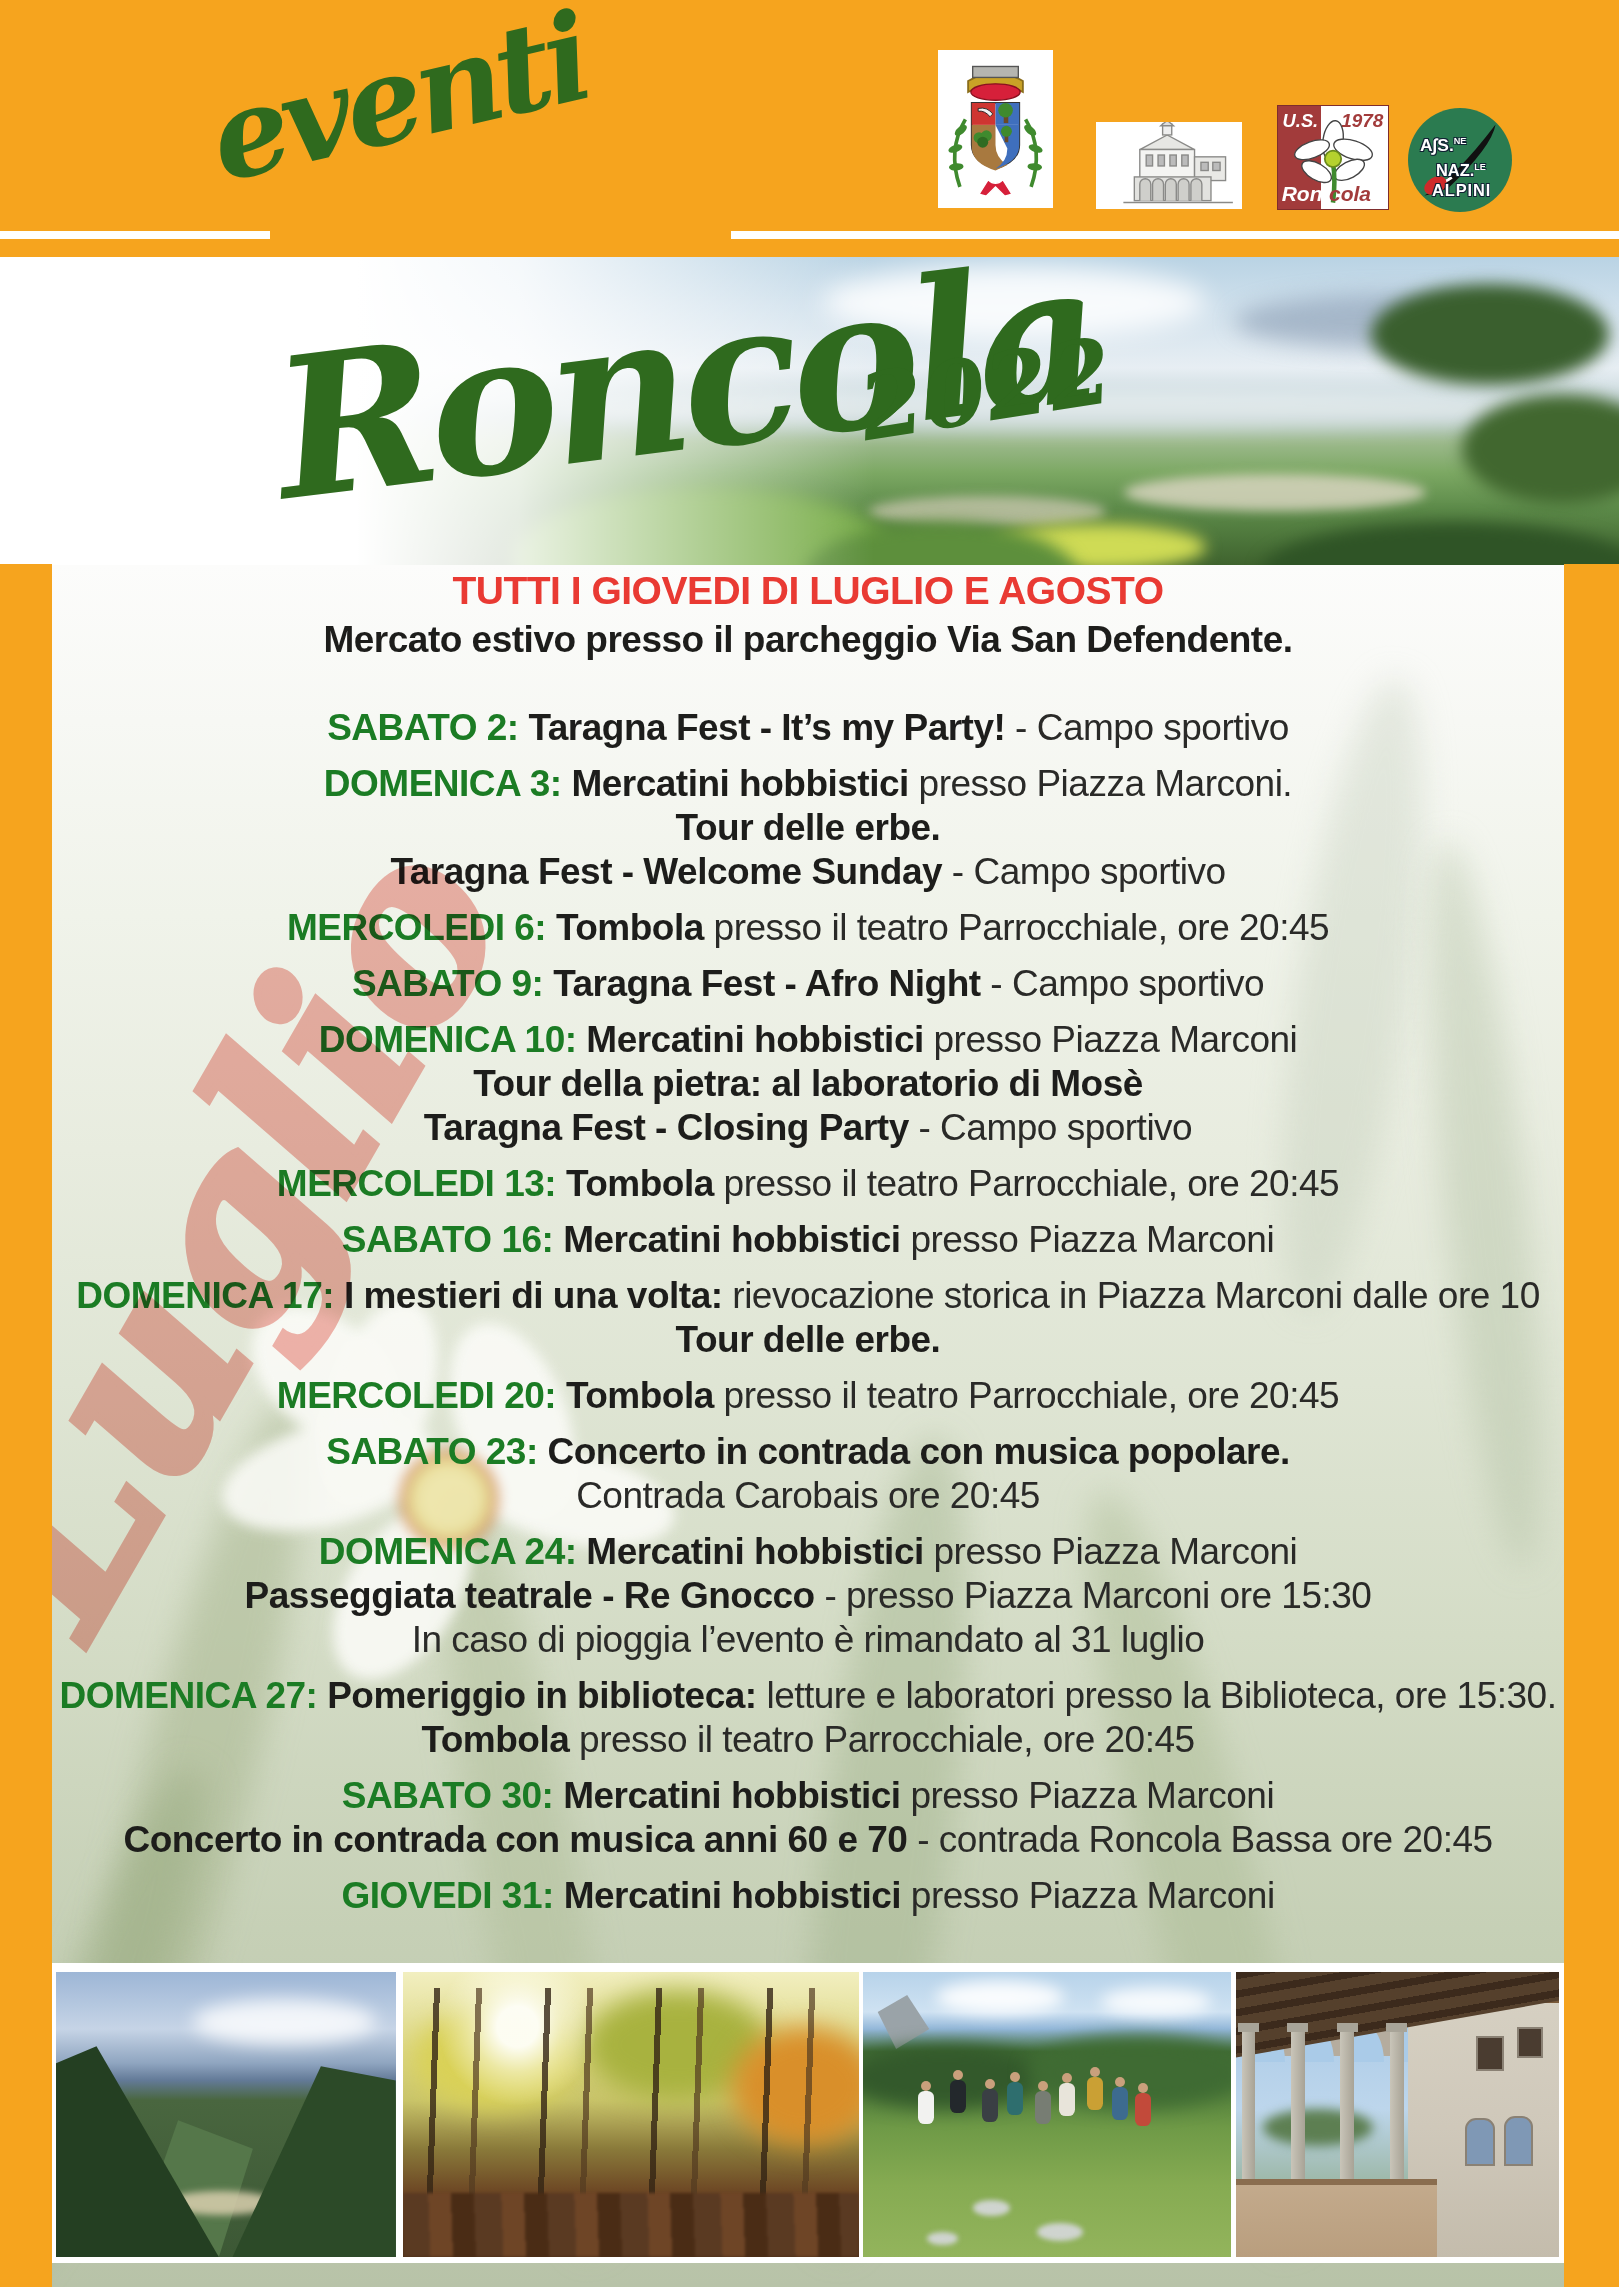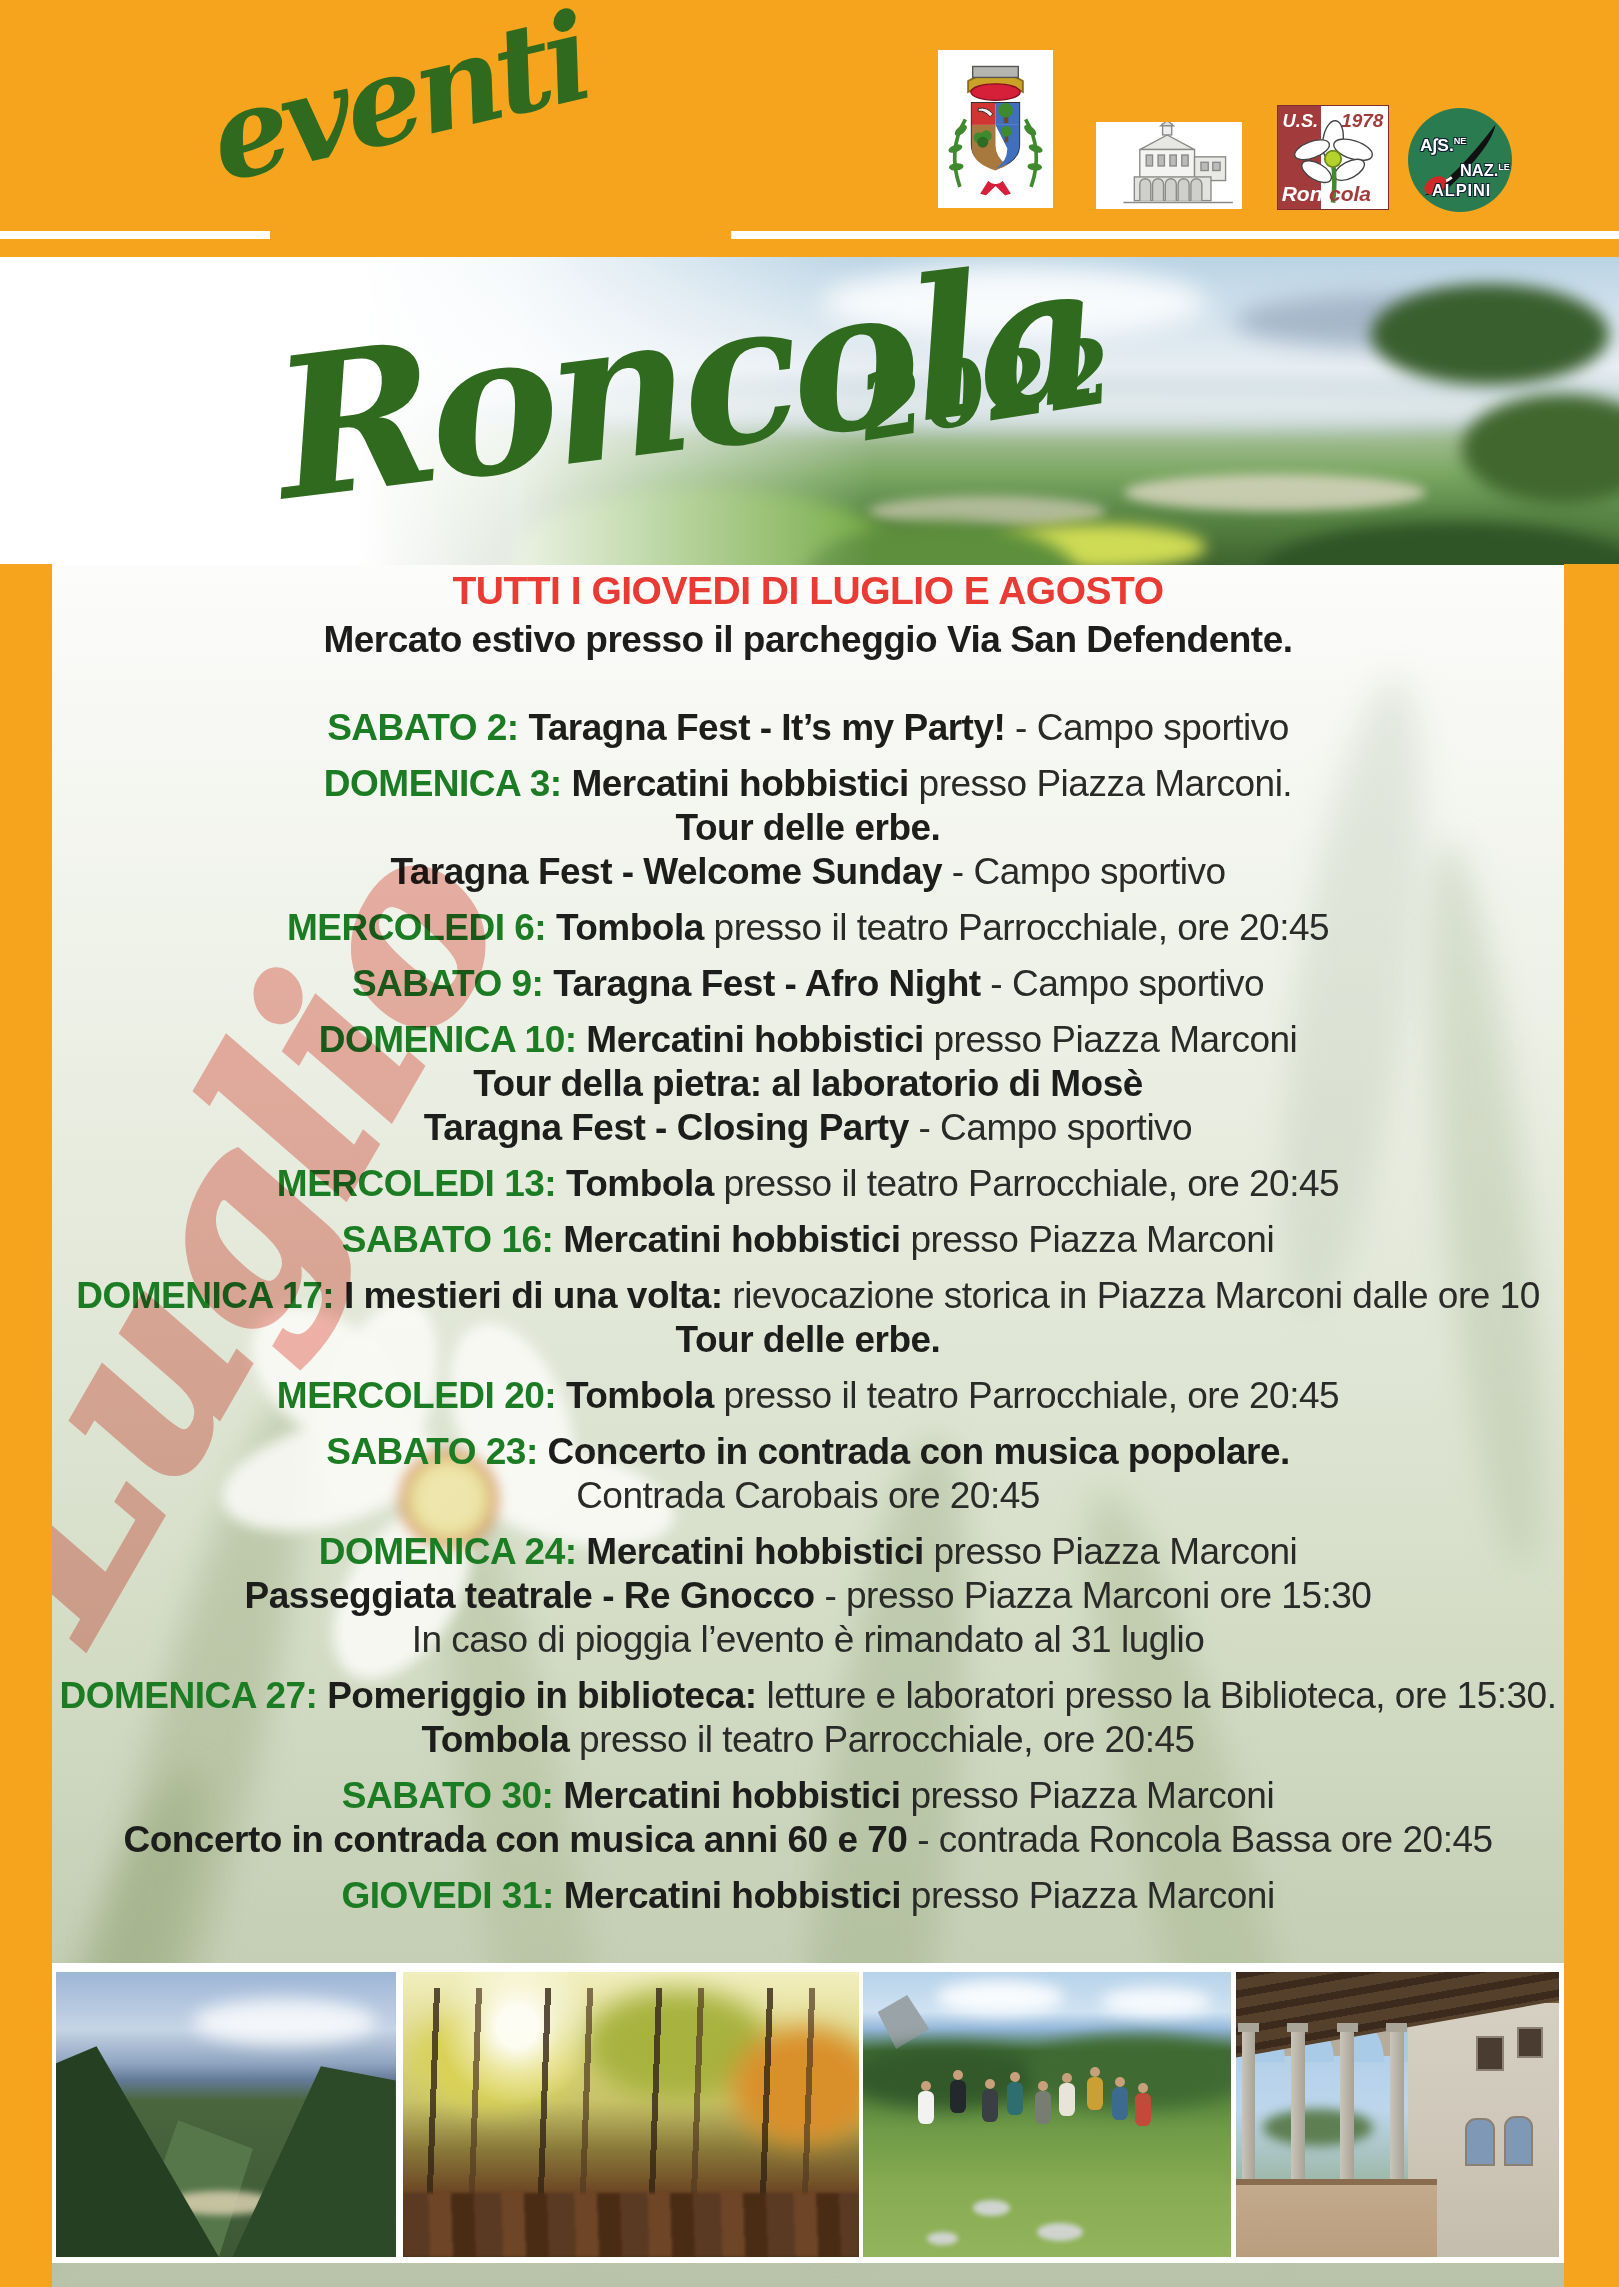--- a/index.html
+++ b/index.html
@@ -23,21 +23,21 @@
   .logo-us .us{position:absolute;left:4.6px;top:3.7px;font:italic 700 18.3px "Liberation Sans",sans-serif;color:#fff;}
   .logo-us .yr{position:absolute;right:4.6px;top:3.7px;font:italic 700 19px "Liberation Sans",sans-serif;color:#A23B3B;}
   .logo-us .ron{position:absolute;left:3.7px;bottom:2.7px;font:italic 700 21px "Liberation Sans",sans-serif;color:#fff;}
   .logo-us .cola{position:absolute;left:51px;bottom:2.7px;font:italic 700 21px "Liberation Sans",sans-serif;color:#A23B3B;}
   .logo-alpini{left:1408px;top:108px;width:104px;height:104px;border-radius:50%;
                background:#2B7B50;overflow:hidden;}
   .alp-t{position:absolute;color:#fff;font-weight:700;
          text-shadow:0.9px 0.9px 0 #123,-0.9px -0.9px 0 #123,0.9px -0.9px 0 #123,-0.9px 0.9px 0 #123;}
   .alp-as{left:12px;top:27.4px;font-size:17.4px;}
   .alp-as sup,.alp-naz sup{font-size:9.1px;}
-  .alp-naz{left:52px;top:53px;font-size:16.4px;}
+  .alp-naz{left:28px;top:53px;font-size:16.4px;}
   .alp-alpini{left:24px;top:73px;font-size:16.4px;letter-spacing:0.9px;}
 
   
   .panorama{position:absolute;left:0;top:257px;width:1619px;height:308px;overflow:hidden;
     background:linear-gradient(180deg,#b9d3e4 0%,#cfe0ec 16%,#e7eef3 36%,#cbdade 46%,
                #aac0c2 52%,#9cb98c 60%,#7ca863 70%,#5c8a49 82%,#3f632e 100%);}
   .blob{position:absolute;border-radius:50%;}
   .pan-cloud1{left:822px;top:9.1px;width:384px;height:73px;background:rgba(255,255,255,.85);filter:blur(12.8px);}
   .pan-cloud2{left:1234px;top:37px;width:329px;height:55px;background:rgba(120,140,165,.5);filter:blur(11px);}
   .pan-haze{left:548px;top:137px;width:1096px;height:37px;background:rgba(255,255,255,.55);filter:blur(9.1px);}

